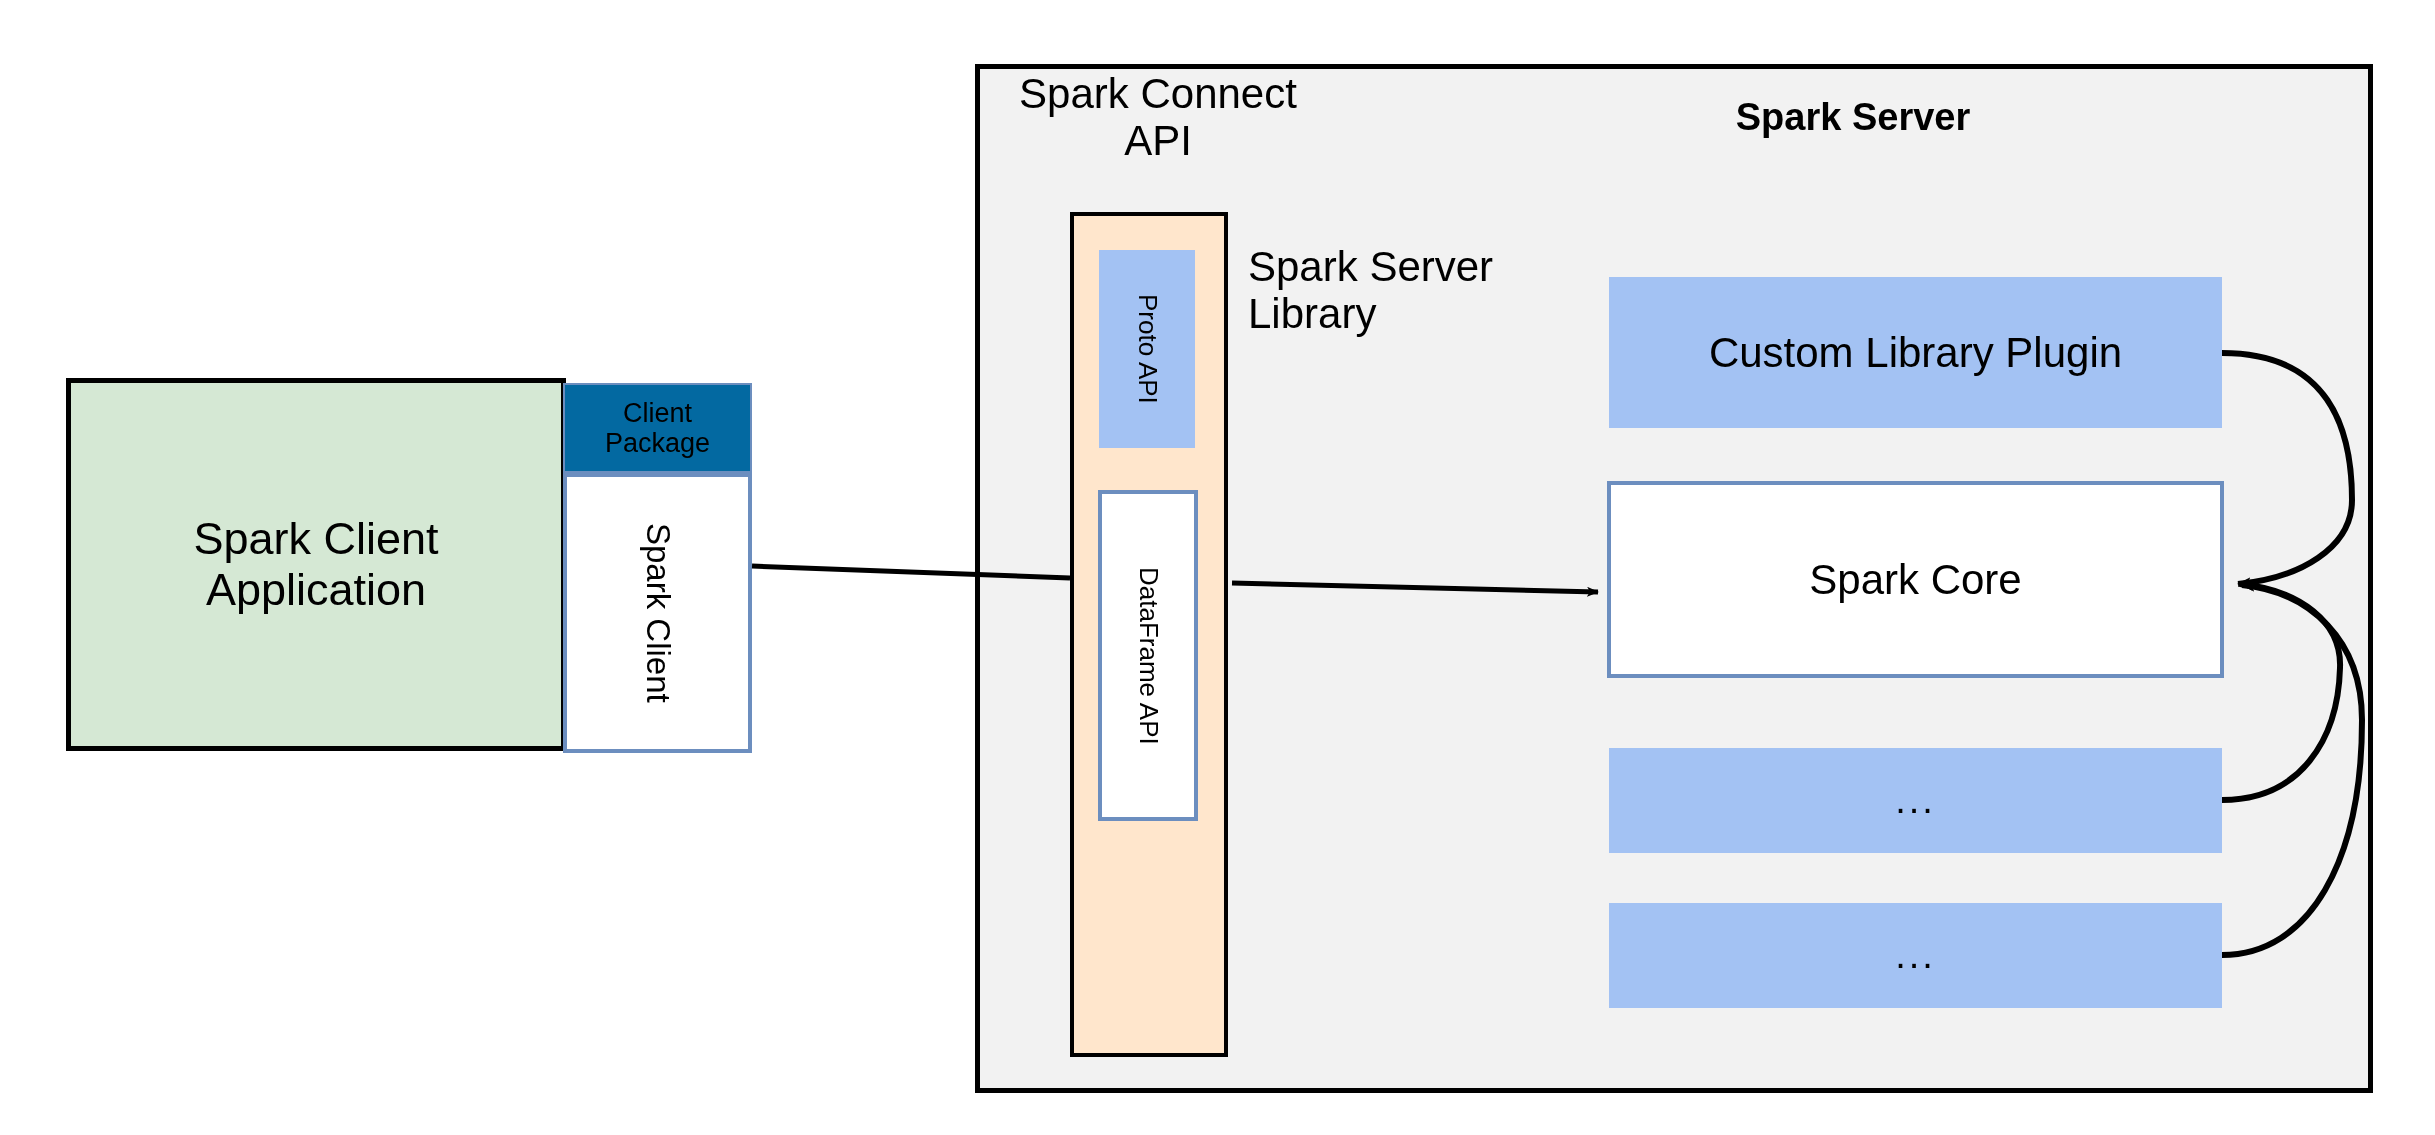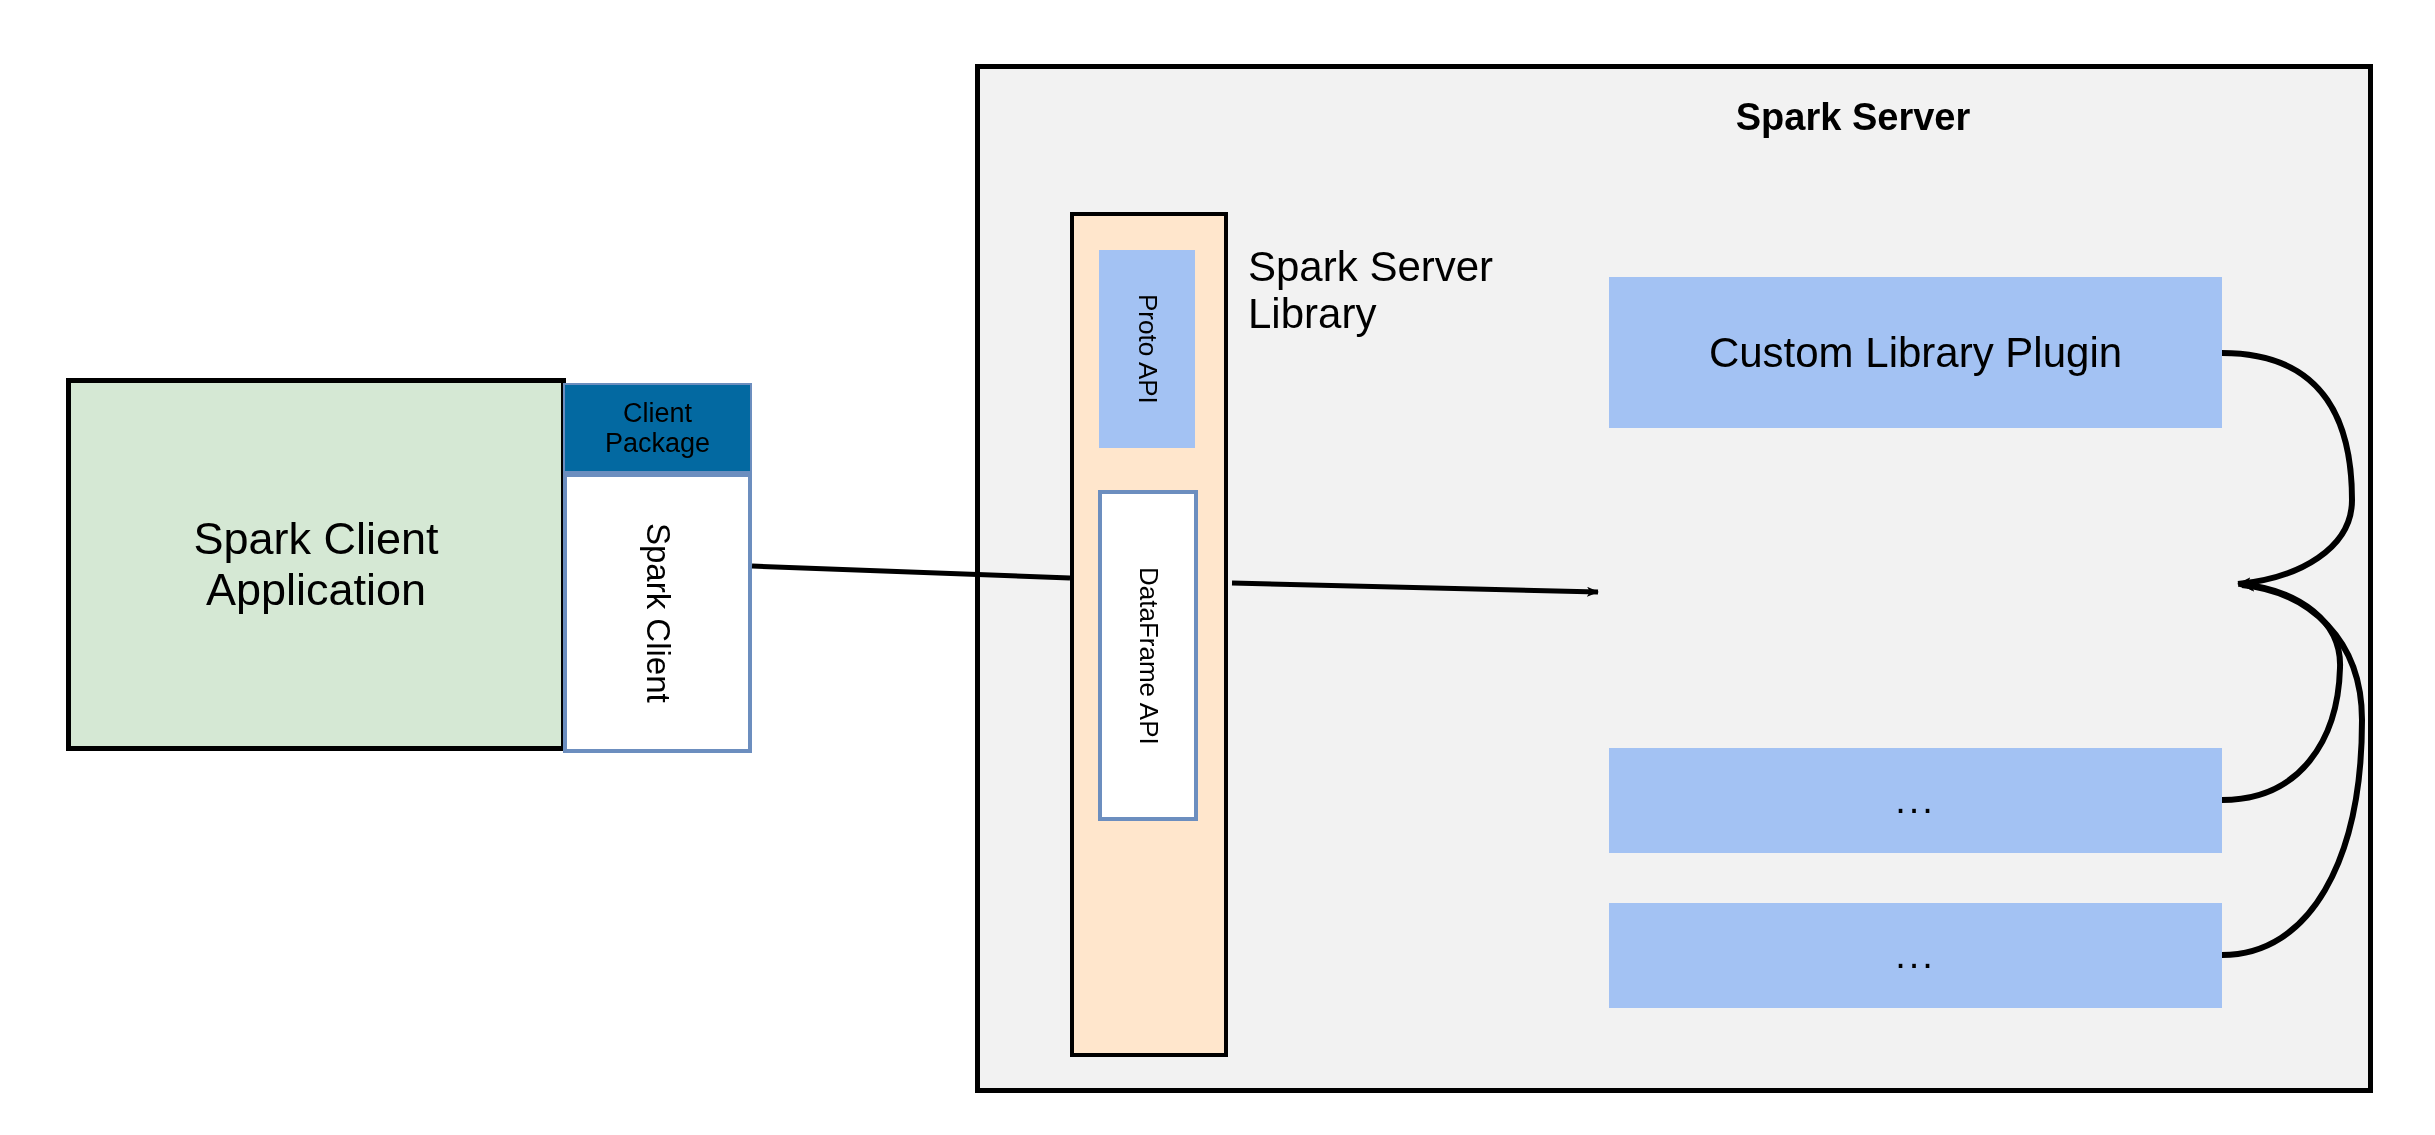--- a/index.html
+++ b/index.html
@@ -222,20 +222,24 @@
 
   <div class="box" id="client-package">
     <span class="two-line">Client
 Package</span>
   </div>
 
   <div class="box" id="spark-client">
     <span class="vtext">Spark Client</span>
   </div>
 
+  <div class="box" id="spark-connect-api-label">
+    <span class="two-line">Spark Connect
+API</span>
+  </div>
 
   <div class="box" id="spark-server-title">
     <span>Spark Server</span>
   </div>
 
   <div class="box" id="spark-server-library-label">
     <span class="two-line">Spark Server
 Library</span>
   </div>
 
@@ -246,20 +250,23 @@
   </div>
 
   <div class="box" id="dataframe-api">
     <span class="vtext">DataFrame API</span>
   </div>
 
   <div class="box" id="custom-library-plugin">
     <span>Custom Library Plugin</span>
   </div>
 
+  <div class="box" id="spark-core">
+    <span>Spark Core</span>
+  </div>
 
   <div class="box" id="ellipsis-one">
     <span>...</span>
   </div>
 
   <div class="box" id="ellipsis-two">
     <span>...</span>
   </div>
 
   <svg id="connectors" viewBox="0 0 2435 1135">

